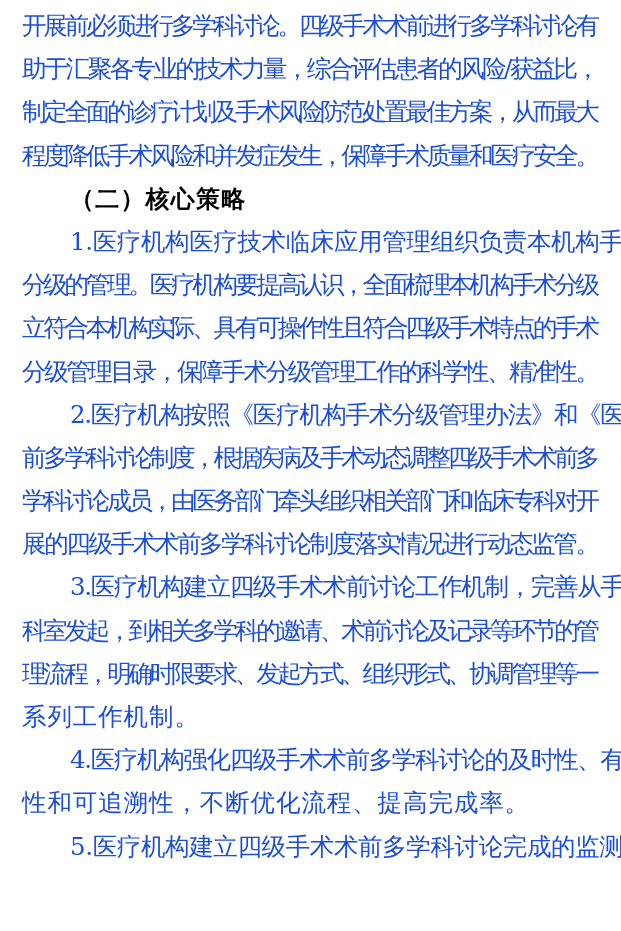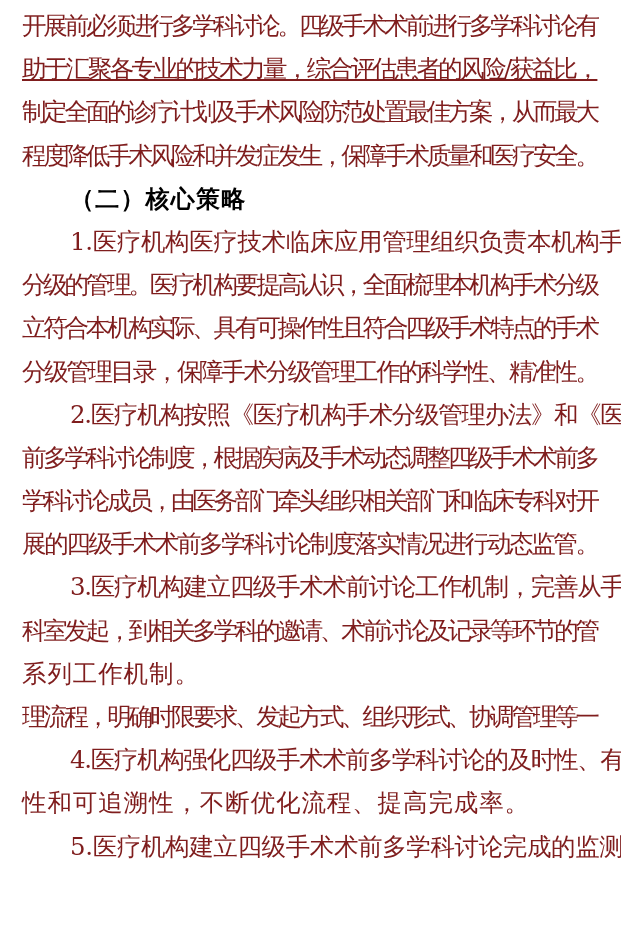--- a/index.html
+++ b/index.html
@@ -27,21 +27,21 @@
   }
   
   .line {
     display: flex;
     height: 43.2px;
     line-height: 43.2px;
     font-size: 24.5px;
     letter-spacing: 0;
     white-space: nowrap;
     overflow: visible;
-    color: #7f1d1d;
+    color: #1d4ed8;
   }
   
   .line.justify {
     justify-content: space-between;
   }
   .line.justify > .seg {
     display: block;
   }
   
   .line.flush {
@@ -75,21 +75,21 @@
 </head>
 <body>
 
 <div id="page">
   <div class="doc-body">
 
     <div class="line justify">
       <span class="seg" style="letter-spacing: -3.21154px; margin-right: 3.21154px;">开展前必须进行多学科讨论。四级手术术前进行多学科讨论有</span>
     </div>
     <div class="line justify">
-      <span class="seg" style="letter-spacing: -2.58714px; margin-right: 19px; text-decoration: underline;">助于汇聚各专业的技术力量，综合评估患者的风险/获益比，</span>
+      <span class="seg" style="letter-spacing: -2.58714px; margin-right: 19px;">助于汇聚各专业的技术力量，综合评估患者的风险/获益比，</span>
     </div>
     <div class="line justify">
       <span class="seg" style="letter-spacing: -3.21154px; margin-right: 2px;">制定全面的诊疗计划及手术风险防范处置最佳方案，从而最大</span>
     </div>
     <div class="line justify">
       <span class="seg" style="letter-spacing: -3.21154px; margin-right: 3.21154px;">程度降低手术风险和并发症发生，保障手术质量和医疗安全。</span>
     </div>
 
     <div class="line heading">
       <span class="seg">（二）核心策略</span>
@@ -120,25 +120,25 @@
     <div class="line justify">
       <span class="seg" style="letter-spacing: -2.36px; margin-right: 2.36px;">展的四级手术术前多学科讨论制度落实情况进行动态监管。</span>
     </div>
 
     <div class="line indent justify">
       <span class="seg" style="letter-spacing: -1.33563px; margin-right: 1.33563px;">3.医疗机构建立四级手术术前讨论工作机制，完善从手术</span>
     </div>
     <div class="line justify">
       <span class="seg" style="letter-spacing: -3.21154px; margin-right: 3.21154px;">科室发起，到相关多学科的邀请、术前讨论及记录等环节的管</span>
     </div>
+    <div class="line justify">
+      <span class="seg" style="letter-spacing: -3.21154px; margin-right: 3.21154px;">理流程，明确时限要求、发起方式、组织形式、协调管理等一</span>
+    </div>
     <div class="line flush">
       <span class="seg">系列工作机制。</span>
-    </div>
-    <div class="line justify">
-      <span class="seg" style="letter-spacing: -3.21154px; margin-right: 3.21154px;">理流程，明确时限要求、发起方式、组织形式、协调管理等一</span>
     </div>
 
     <div class="line indent justify">
       <span class="seg" style="letter-spacing: -1.33563px; margin-right: 1.33563px;">4.医疗机构强化四级手术术前多学科讨论的及时性、有效</span>
     </div>
     <div class="line flush">
       <span class="seg">性和可追溯性，不断优化流程、提高完成率。</span>
     </div>
 
     <div class="line indent justify">

